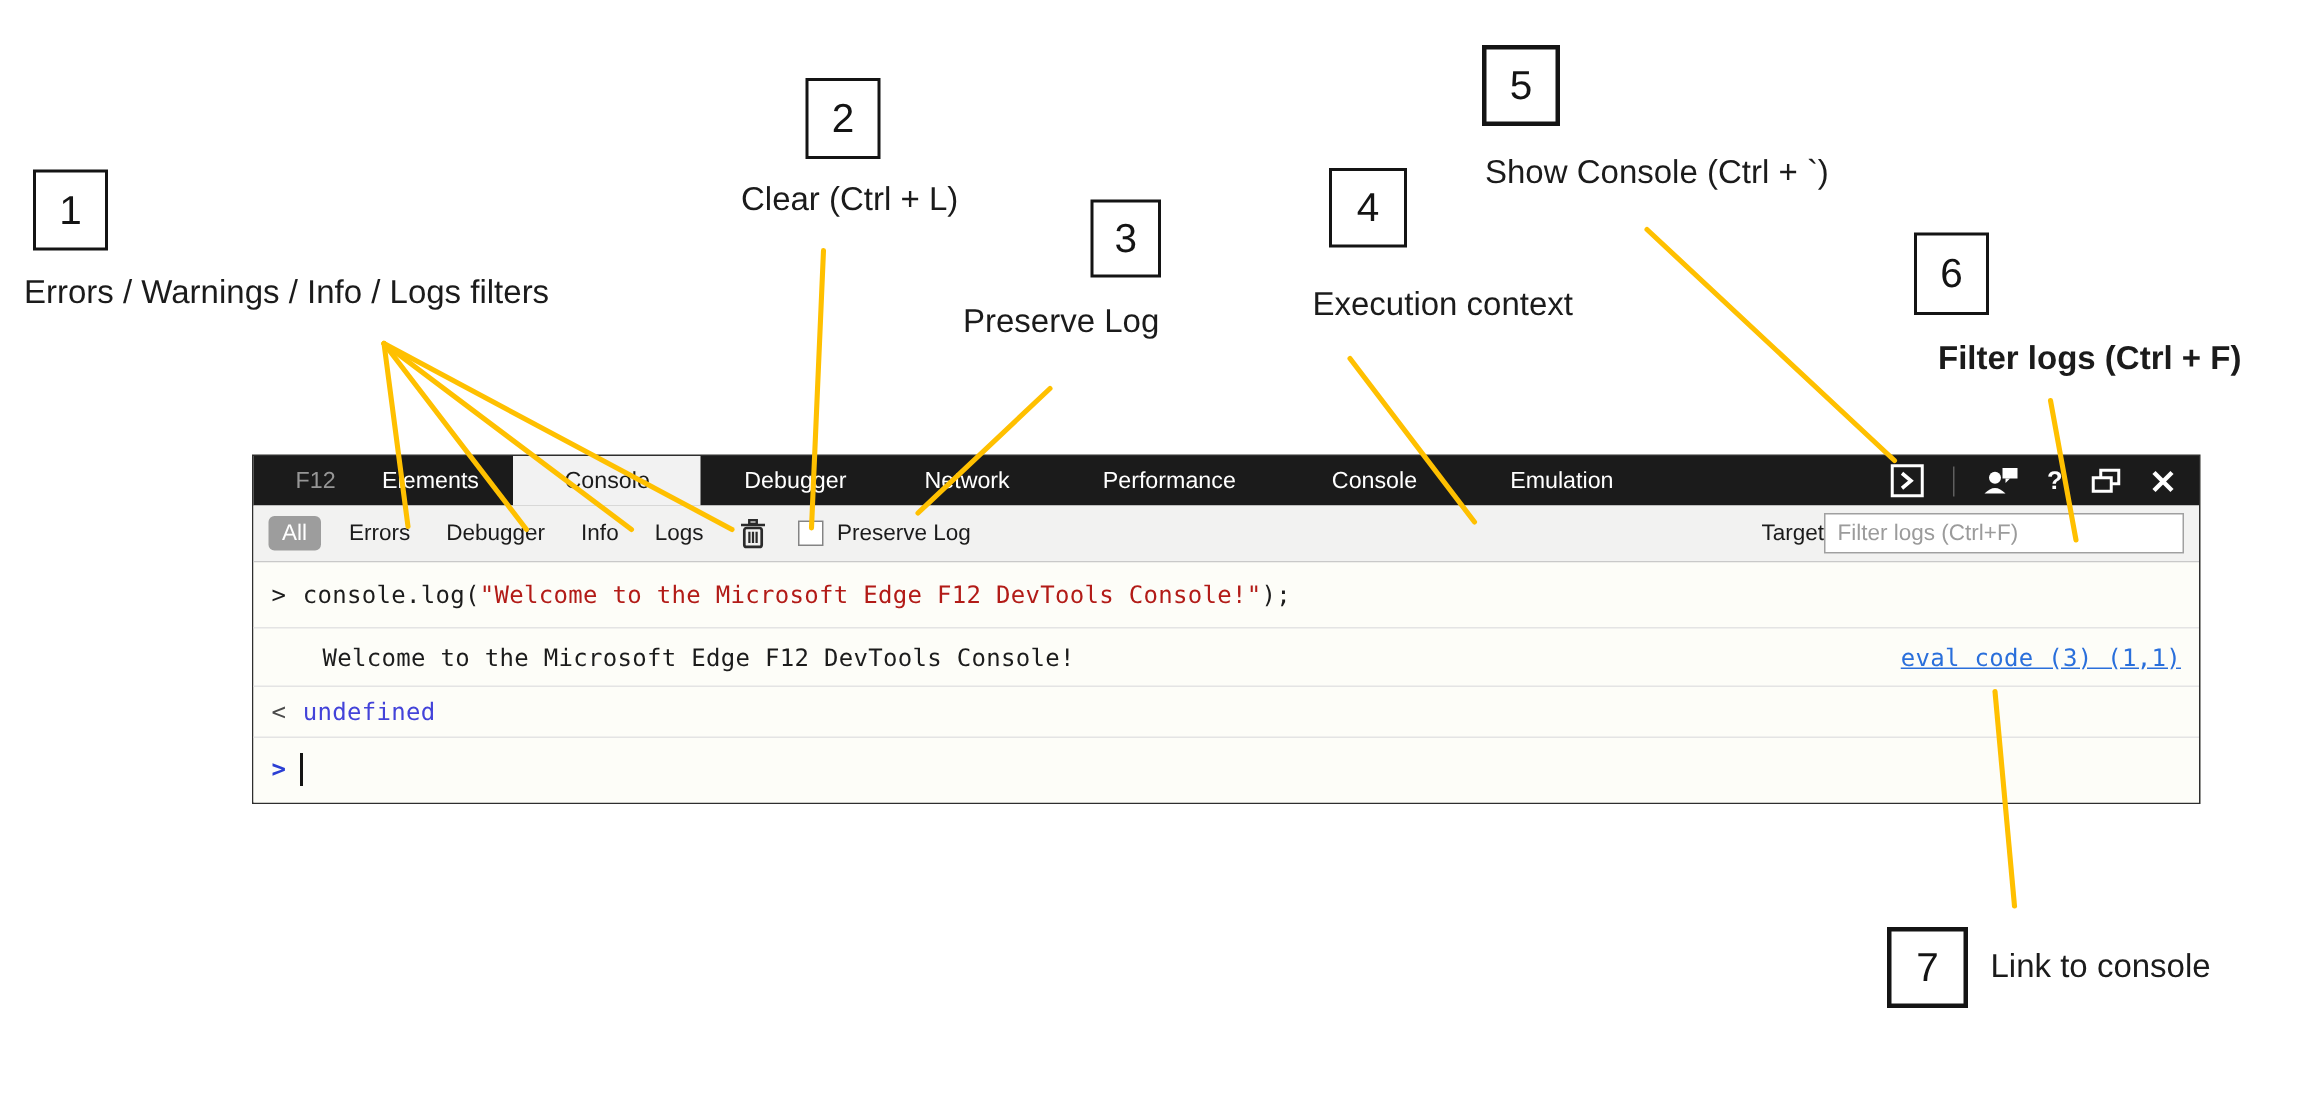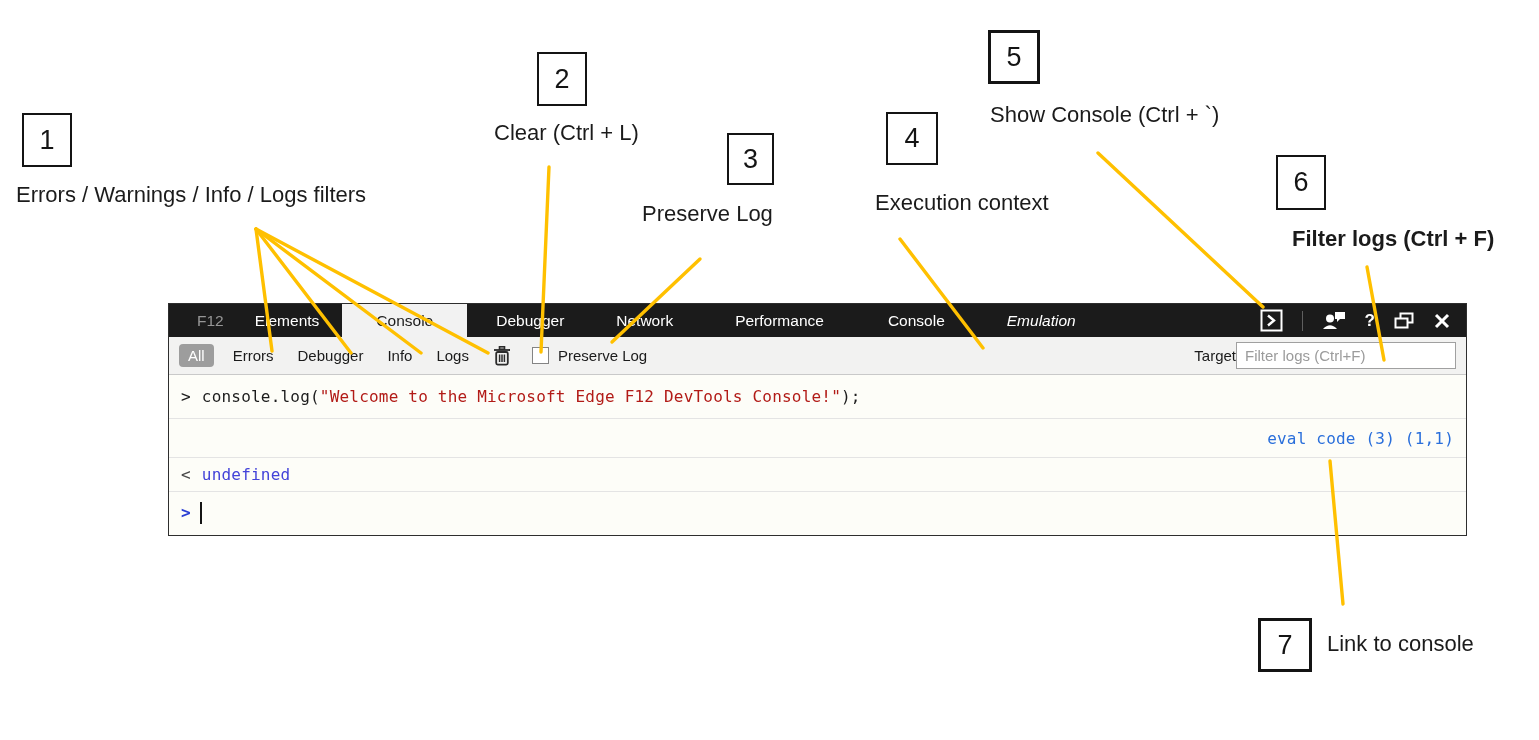--- a/index.html
+++ b/index.html
@@ -44,39 +44,39 @@
   .checkbox{
     width:15px;height:15px;background:#fff;border:1px solid #848484;margin-right:9px;
   }
   .toolbar-right{margin-left:auto;display:flex;align-items:center;gap:0;}
   .target-select{
     width:252px;height:27px;border:1px solid #2b2b2b;background:#fff;
     display:flex;align-items:center;justify-content:space-between;
     padding:0 8px;box-sizing:border-box;
   }
   .filter-input{
-    width:220px;height:27px;border:1px solid #a0a0a0;background:#fff;
+    width:240px;height:27px;border:1px solid #a0a0a0;background:#fff;
     font-size:15px;padding:0 8px;color:#1b1b1b;box-sizing:border-box;
     font-family:"Liberation Sans",sans-serif;outline:none;
   }
   .filter-input::placeholder{color:#9b9b9b;}
   
   .console{
     flex:1;font-family:"DejaVu Sans Mono",monospace;font-size:16px;
     letter-spacing:0.2px;color:#1c1c1c;display:flex;flex-direction:column;
     background:#fdfdf8;
   }
   .crow{display:flex;align-items:center;padding:0 12px;border-bottom:1px solid #e4e4e4;box-sizing:border-box;}
   .row-echo{height:44px;}
   .row-log{height:39px;padding-left:46px;}
   .row-result{height:34px;}
   .row-prompt{height:41px;border-bottom:none;}
   .echo-prompt{color:#1c1c1c;margin-right:11px;}
   .code-string{color:#b21b17;}
-  .source-link{margin-left:auto;color:#2a6fdb;cursor:pointer;}
+  .source-link{margin-left:auto;color:#2a6fdb;text-decoration:underline;cursor:pointer;}
   .result-prompt{color:#4a4a4a;margin-right:11px;}
   .result-value{color:#4343d9;}
   .input-prompt{color:#2b3fd4;font-weight:bold;}
   .cursor{width:2px;height:22px;background:#141414;margin-left:9px;}
   
   .overlay{position:absolute;left:0;top:0;z-index:5;pointer-events:none;}
 </style>
 </head>
 <body>
 
@@ -118,21 +118,21 @@
 <div class="devtools">
 
   <div class="titlebar">
     <span class="logo">F12</span>
     <span class="tab">Elements</span>
     <span class="tab active">Console</span>
     <span class="tab" style="margin-left:6px;">Debugger</span>
     <span class="tab" style="margin-left:6px;">Network</span>
     <span class="tab" style="margin-left:16px;">Performance</span>
     <span class="tab" style="margin-left:18px;">Console</span>
-    <span class="tab" style="margin-left:16px;font-style:italic;">Emulation</span>
+    <span class="tab" style="margin-left:16px;">Emulation</span>
 
     <span class="tb-icons">
       <span style="display:flex;">
         <svg width="23" height="23" viewBox="0 0 23 23">
             <rect x="1.5" y="1.5" width="20" height="20" fill="none" stroke="#ffffff" stroke-width="2"></rect>
             <polyline points="8,6.5 14,11.5 8,16.5" fill="none" stroke="#ffffff" stroke-width="2.4"></polyline>
           </svg>
       </span>
       <span class="divider"></span>
       <span style="display:flex;">
@@ -183,20 +183,21 @@
       <input class="filter-input" type="text" placeholder="Filter logs (Ctrl+F)" style="">
     </span>
   </div>
 
   <div class="console">
     <div class="crow row-echo">
       <span class="echo-prompt">&gt;</span>
       <span><span>console.log(</span><span class="code-string">"Welcome to the Microsoft Edge F12 DevTools Console!"</span><span>);</span></span>
     </div>
     <div class="crow row-log">
+      <span>Welcome to the Microsoft Edge F12 DevTools Console!</span>
       <span class="source-link">eval code (3) (1,1)</span>
     </div>
     <div class="crow row-result">
       <span class="result-prompt">&lt;</span>
       <span class="result-value">undefined</span>
     </div>
     <div class="crow row-prompt">
       <span class="input-prompt">&gt;</span>
       <span class="cursor"></span>
     </div>

